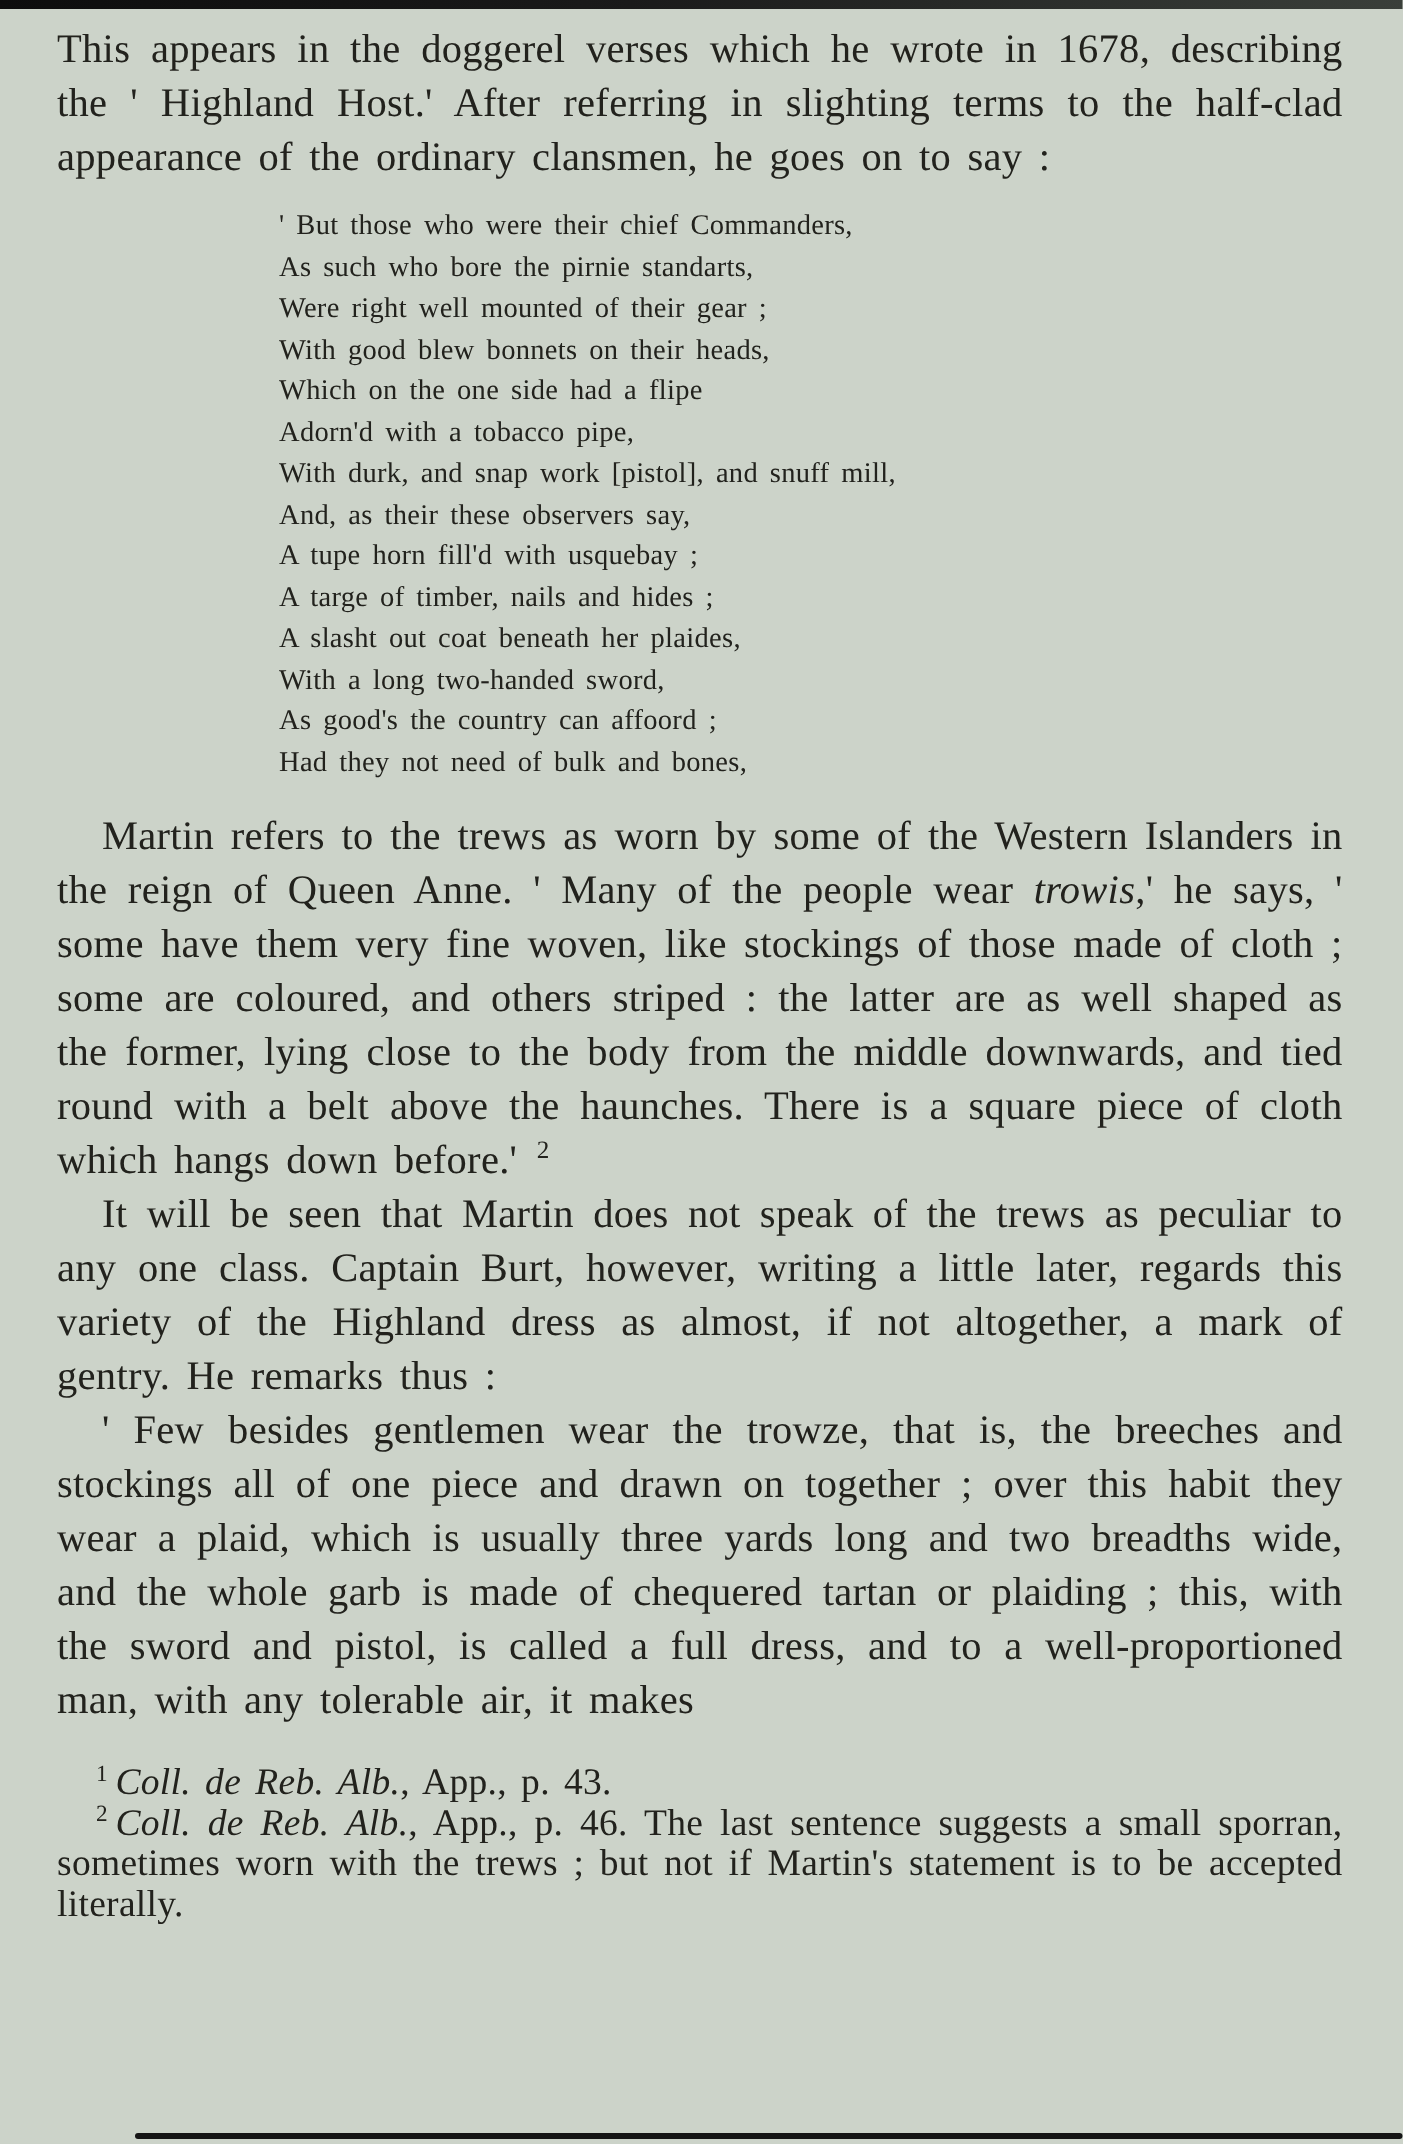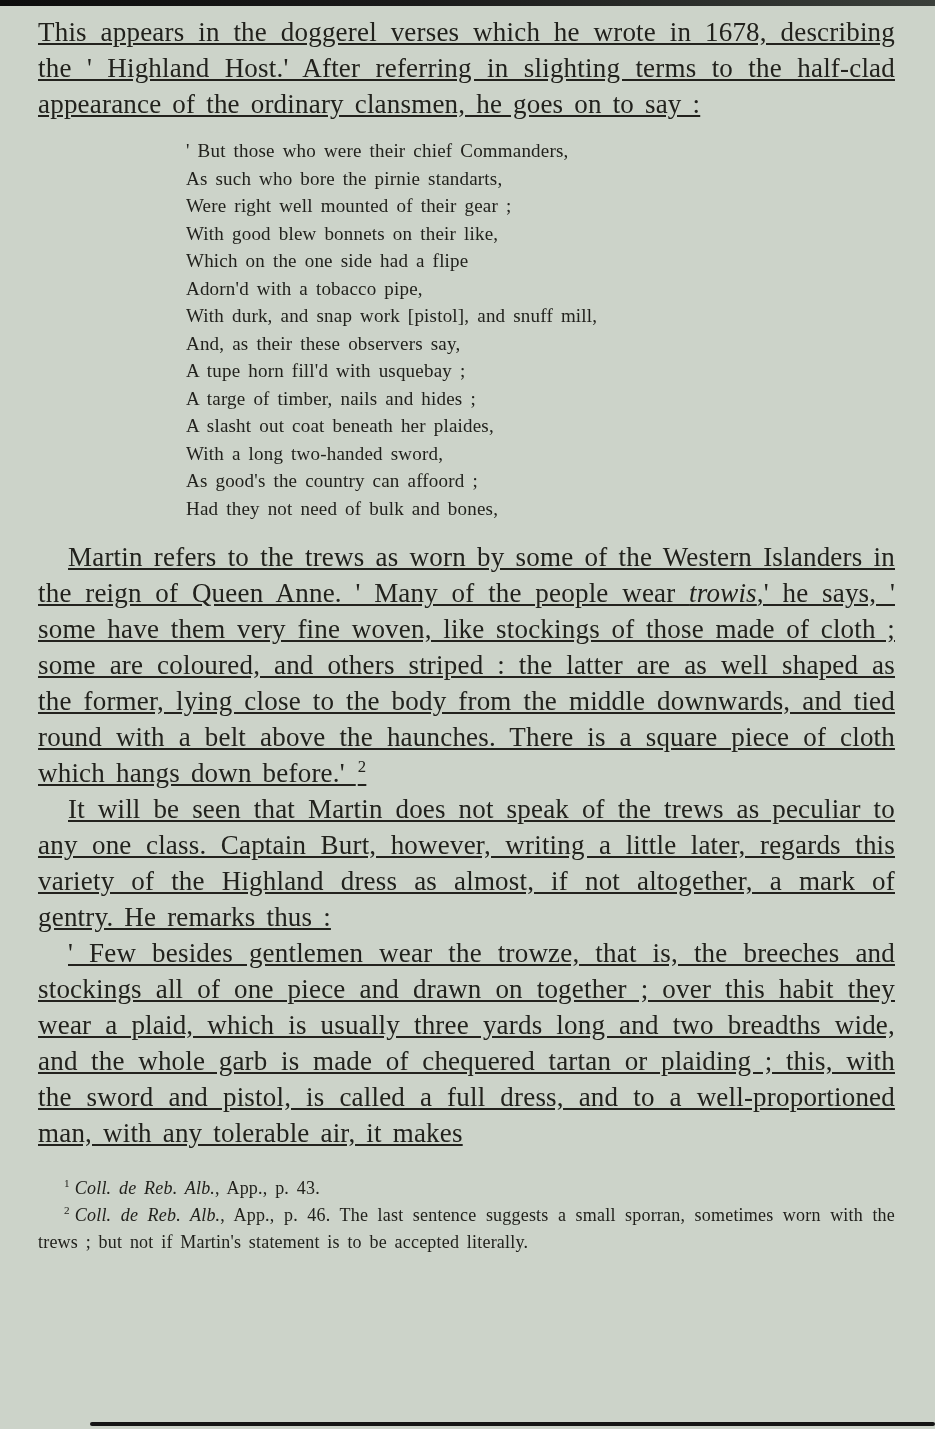--- a/index.html
+++ b/index.html
@@ -35,35 +35,34 @@
     border-radius: 2px;
   }
   .para {
     margin: 0;
     font-size: 27px;
     line-height: 36px;
     text-align: justify;
     text-indent: 30px;
     word-spacing: 4px;
     letter-spacing: 0.2px;
-    text-decoration: underline;
   }
   .no-indent { text-indent: 0; }
   .verse {
     margin: 15px 0 17px 148px;
     font-size: 19px;
     line-height: 27.5px;
     word-spacing: 3px;
     letter-spacing: 0.2px;
   }
   .vline { white-space: nowrap; }
   .fnotes { margin-top: 24px; }
   .fn {
     margin: 0;
-    font-size: 18px;
+    font-size: 25px;
     line-height: 27px;
     text-align: justify;
     text-indent: 26px;
     word-spacing: 3px;
     letter-spacing: 0.2px;
   }
   sup.fnref {
     font-size: 0.62em;
     line-height: 0;
     margin-right: 5px;
@@ -81,21 +80,21 @@
 <div class="page">
 
   <div class="edge-top"></div>
 
   <p class="para no-indent">This appears in the doggerel verses which he wrote in 1678, describing the ' Highland Host.'  After referring in slighting terms to the half-clad appearance of the ordinary clansmen, he goes on to say :</p>
 
   <div class="verse">
     <div class="vline">' But those who were their chief Commanders,</div>
     <div class="vline">As such who bore the pirnie standarts,</div>
     <div class="vline">Were right well mounted of their gear ;</div>
-    <div class="vline">With good blew bonnets on their like,</div>
+    <div class="vline">With good blew bonnets on their heads,</div>
     <div class="vline">Which on the one side had a flipe</div>
     <div class="vline">Adorn'd with a tobacco pipe,</div>
     <div class="vline">With durk, and snap work [pistol], and snuff mill,</div>
     <div class="vline">And, as their these observers say,</div>
     <div class="vline">A tupe horn fill'd with usquebay ;</div>
     <div class="vline">A targe of timber, nails and hides ;</div>
     <div class="vline">A slasht out coat beneath her plaides,</div>
     <div class="vline">With a long two-handed sword,</div>
     <div class="vline">As good's the country can affoord ;</div>
     <div class="vline">Had they not need of bulk and bones,</div>

